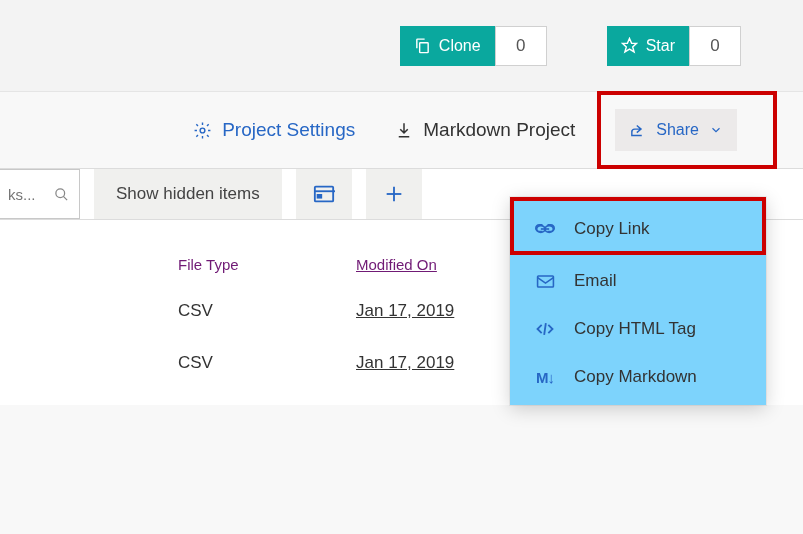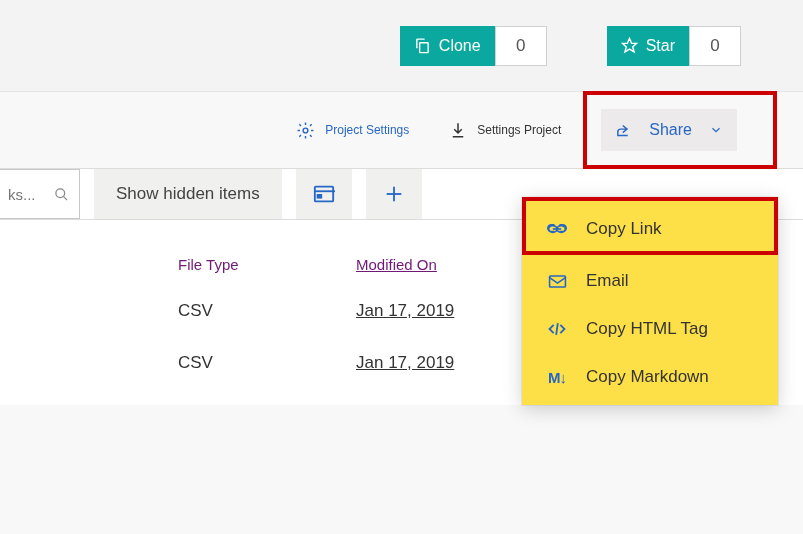--- a/index.html
+++ b/index.html
@@ -55,42 +55,42 @@
       justify-content: flex-end;
       padding-right: 66px;
       gap: 40px;
       position: relative;
     }
     .action-link {
       display: flex;
       align-items: center;
       gap: 10px;
       color: #2767c5;
-      font-size: 12px;
+      font-size: 19px;
       cursor: pointer;
     }
     .action-link.dark { color: #333; }
     .share-container {
       position: relative;
     }
     .share-highlight {
       position: absolute;
       left: -18px;
       top: -18px;
       right: -40px;
       bottom: -18px;
       border: 4px solid #cc0000;
       pointer-events: none;
     }
     .share-btn-inner {
       background: #eceaea;
       padding: 12px 14px;
       display: flex;
       align-items: center;
-      gap: 17px;
+      gap: 10px;
       color: #2767c5;
     }
     .toolbar {
       display: flex;
       align-items: stretch;
       height: 52px;
       gap: 14px;
       border-top: 1px solid #dcdcdc;
       border-bottom: 1px solid #dcdcdc;
       background: #fff;
@@ -150,23 +150,23 @@
     .table-row {
       display: flex;
       padding-left: 178px;
       font-size: 17px;
       color: #333;
       padding-bottom: 32px;
     }
     .share-menu {
       position: absolute;
       top: 197px;
-      left: 522px;
+      left: 510px;
       width: 256px;
-      background: #fde047;
+      background: #7dd3fc;
       box-shadow: 0 4px 18px rgba(0,0,0,0.18), 0 0 0 1px rgba(0,0,0,0.05);
       padding: 4px 0;
     }
     .menu-item {
       display: flex;
       align-items: center;
       gap: 18px;
       padding: 14px 18px 14px 24px;
       font-size: 17px;
       color: #333;
@@ -234,21 +234,21 @@
         </svg>
     </span>
     <span>Project Settings</span>
   </div>
   <div class="action-link dark">
     <span>
       <svg width="18" height="18" viewBox="0 0 24 24" fill="none" stroke="#333" stroke-width="2">
           <path d="M12 3v13M7 11l5 5 5-5M5 21h14"></path>
         </svg>
     </span>
-    <span>Settings Project</span>
+    <span>Markdown Project</span>
   </div>
   <div class="share-container">
     <div class="share-highlight"></div>
     <div class="share-btn-inner">
       <span>
         <svg width="17" height="17" viewBox="0 0 24 24" fill="none" stroke="#2767c5" stroke-width="2">
             <path d="M4 12v7h14M11 5l6 5-6 5M17 10H8a4 4 0 0 0-4 4"></path>
           </svg>
       </span>
       <span>Share</span>

